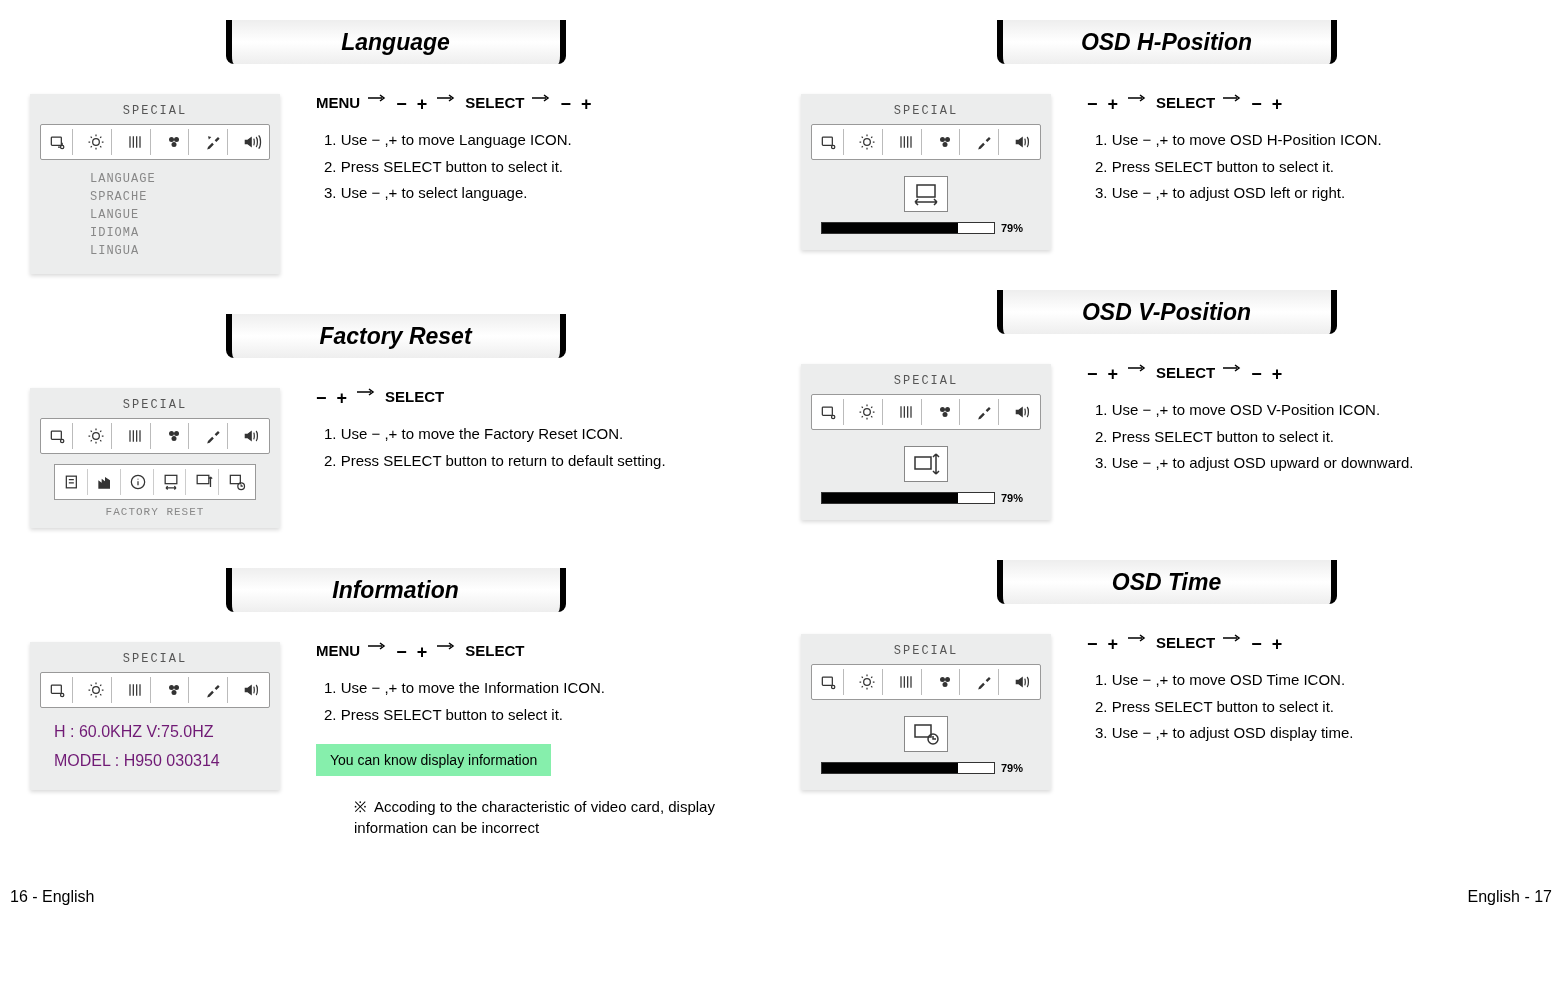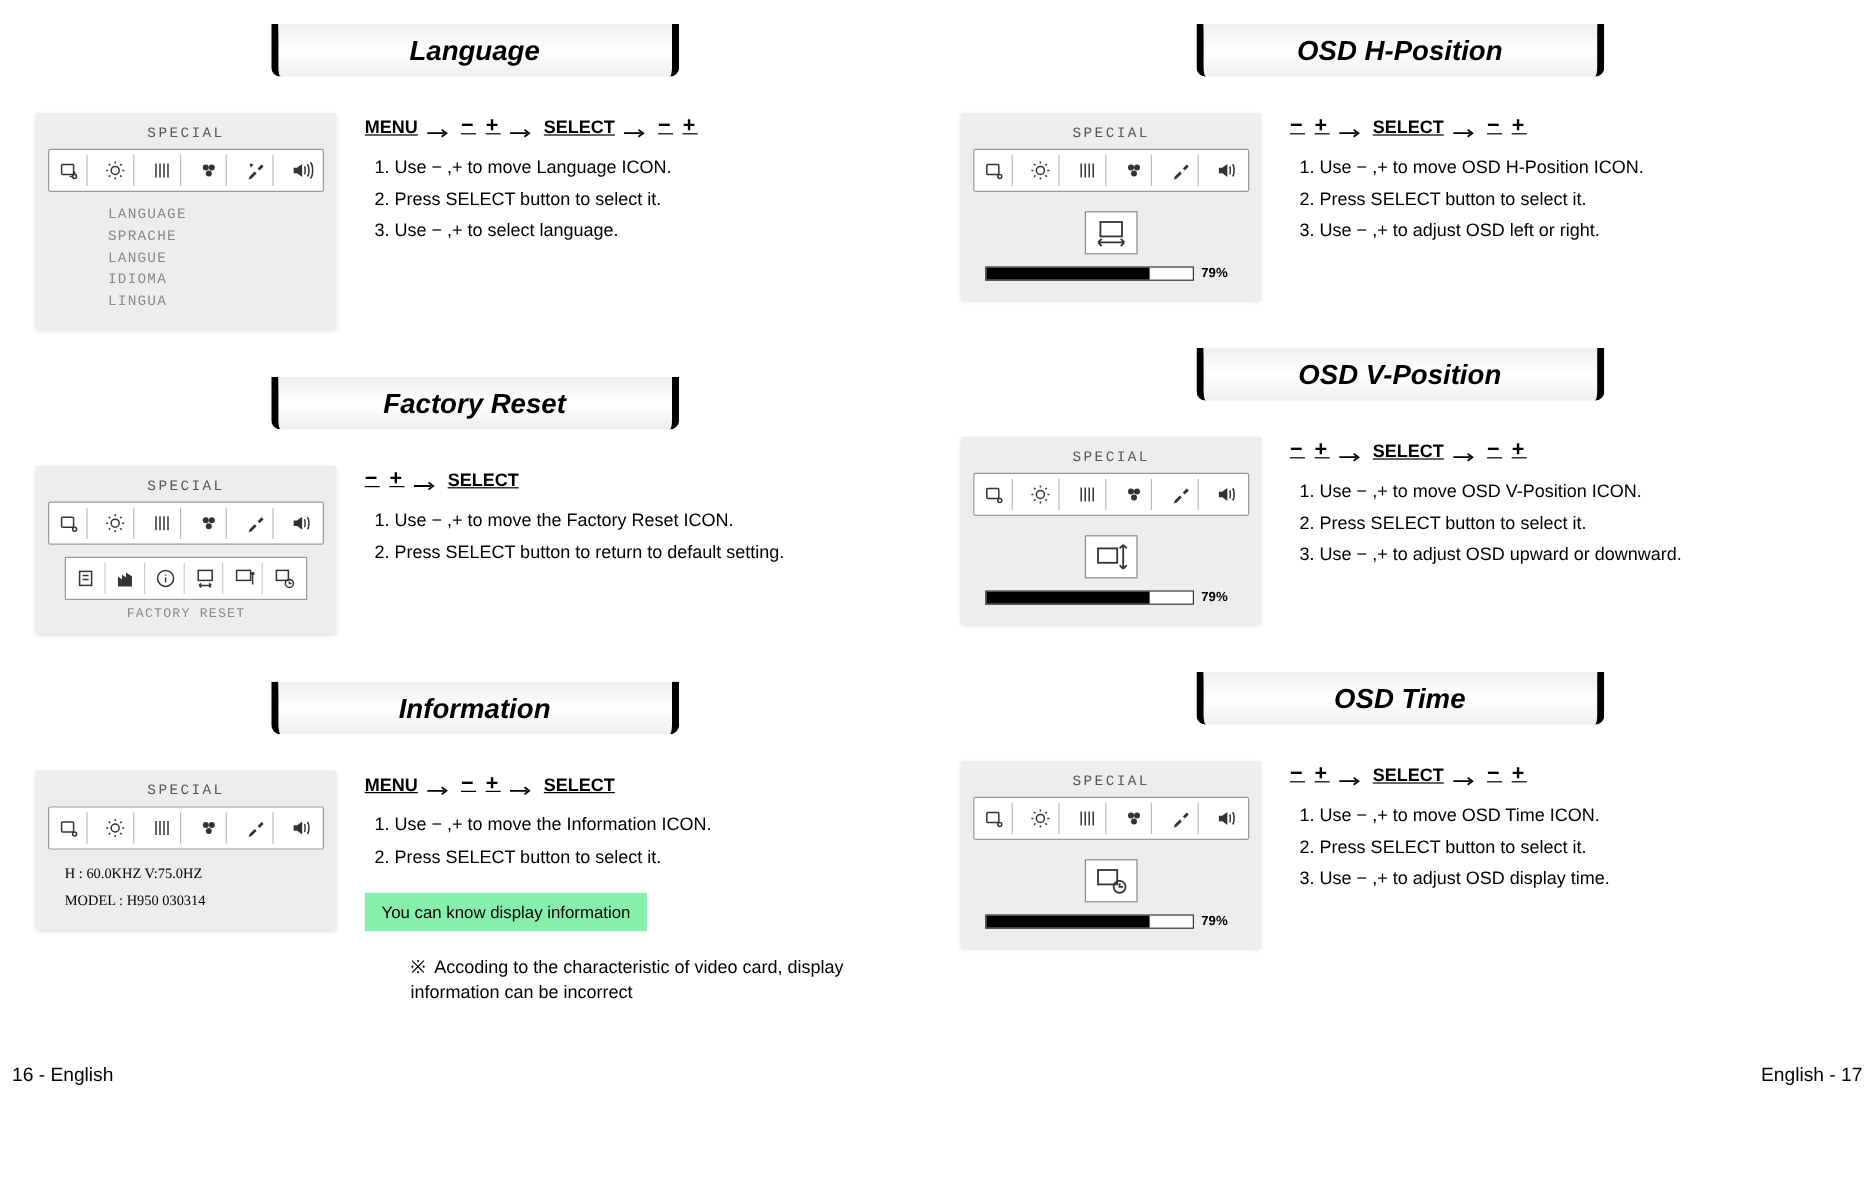--- a/index.html
+++ b/index.html
@@ -37,21 +37,21 @@
     border-right: 6px solid #000;
   }
   .section-header h2 {
     margin: 0;
     font-size: 23px;
     font-weight: bold;
     font-style: italic;
   }
   .section-body {
     display: flex;
-    gap: 24px;
+    gap: 36px;
     align-items: flex-start;
   }
   .osd-box {
     width: 250px;
     background: #eceded;
     padding: 10px;
     box-shadow: 0 2px 4px rgba(0,0,0,0.15);
     flex-shrink: 0;
   }
   .osd-title {
@@ -106,24 +106,24 @@
   .osd-sub-label {
     text-align:center;
     font-size:11px;
     color:#888;
     margin-top:6px;
     letter-spacing:1px;
     font-family: "Courier New", monospace;
   }
   .osd-info {
     padding: 10px 6px 4px 14px;
-    font-size: 12px;
-    color: #000000;
+    font-size: 16px;
+    color: #701a75;
     line-height: 1.8;
-    font-family: Liberation Serif, serif;
+    font-family: Liberation Sans, sans-serif;
   }
   .osd-slider-area {
     padding: 16px 10px 6px 10px;
     text-align: center;
   }
   .osd-center-icon {
     width: 44px;
     height: 36px;
     margin: 0 auto 10px auto;
     border: 1px solid #888;
@@ -154,26 +154,25 @@
     font-weight: bold;
     width: 30px;
     text-align: left;
   }
   .steps {
     flex: 1;
     font-size: 15px;
   }
   .step-row {
     display: flex;
-    align-items: flex-end;
+    align-items: flex-start;
     gap: 8px;
     font-weight: bold;
     margin-bottom: 14px;
     flex-wrap: wrap;
-    text-decoration: underline;
   }
   .step-row .lbl { font-size: 15px; }
   .arrow {
     width: 20px; height: 8px;
     display: inline-block;
   }
   .arrow svg { width: 20px; height: 8px; display:block; }
   .pm { font-size: 18px; font-weight: bold; letter-spacing: 2px; }
   .instr {
     font-size: 15px;

